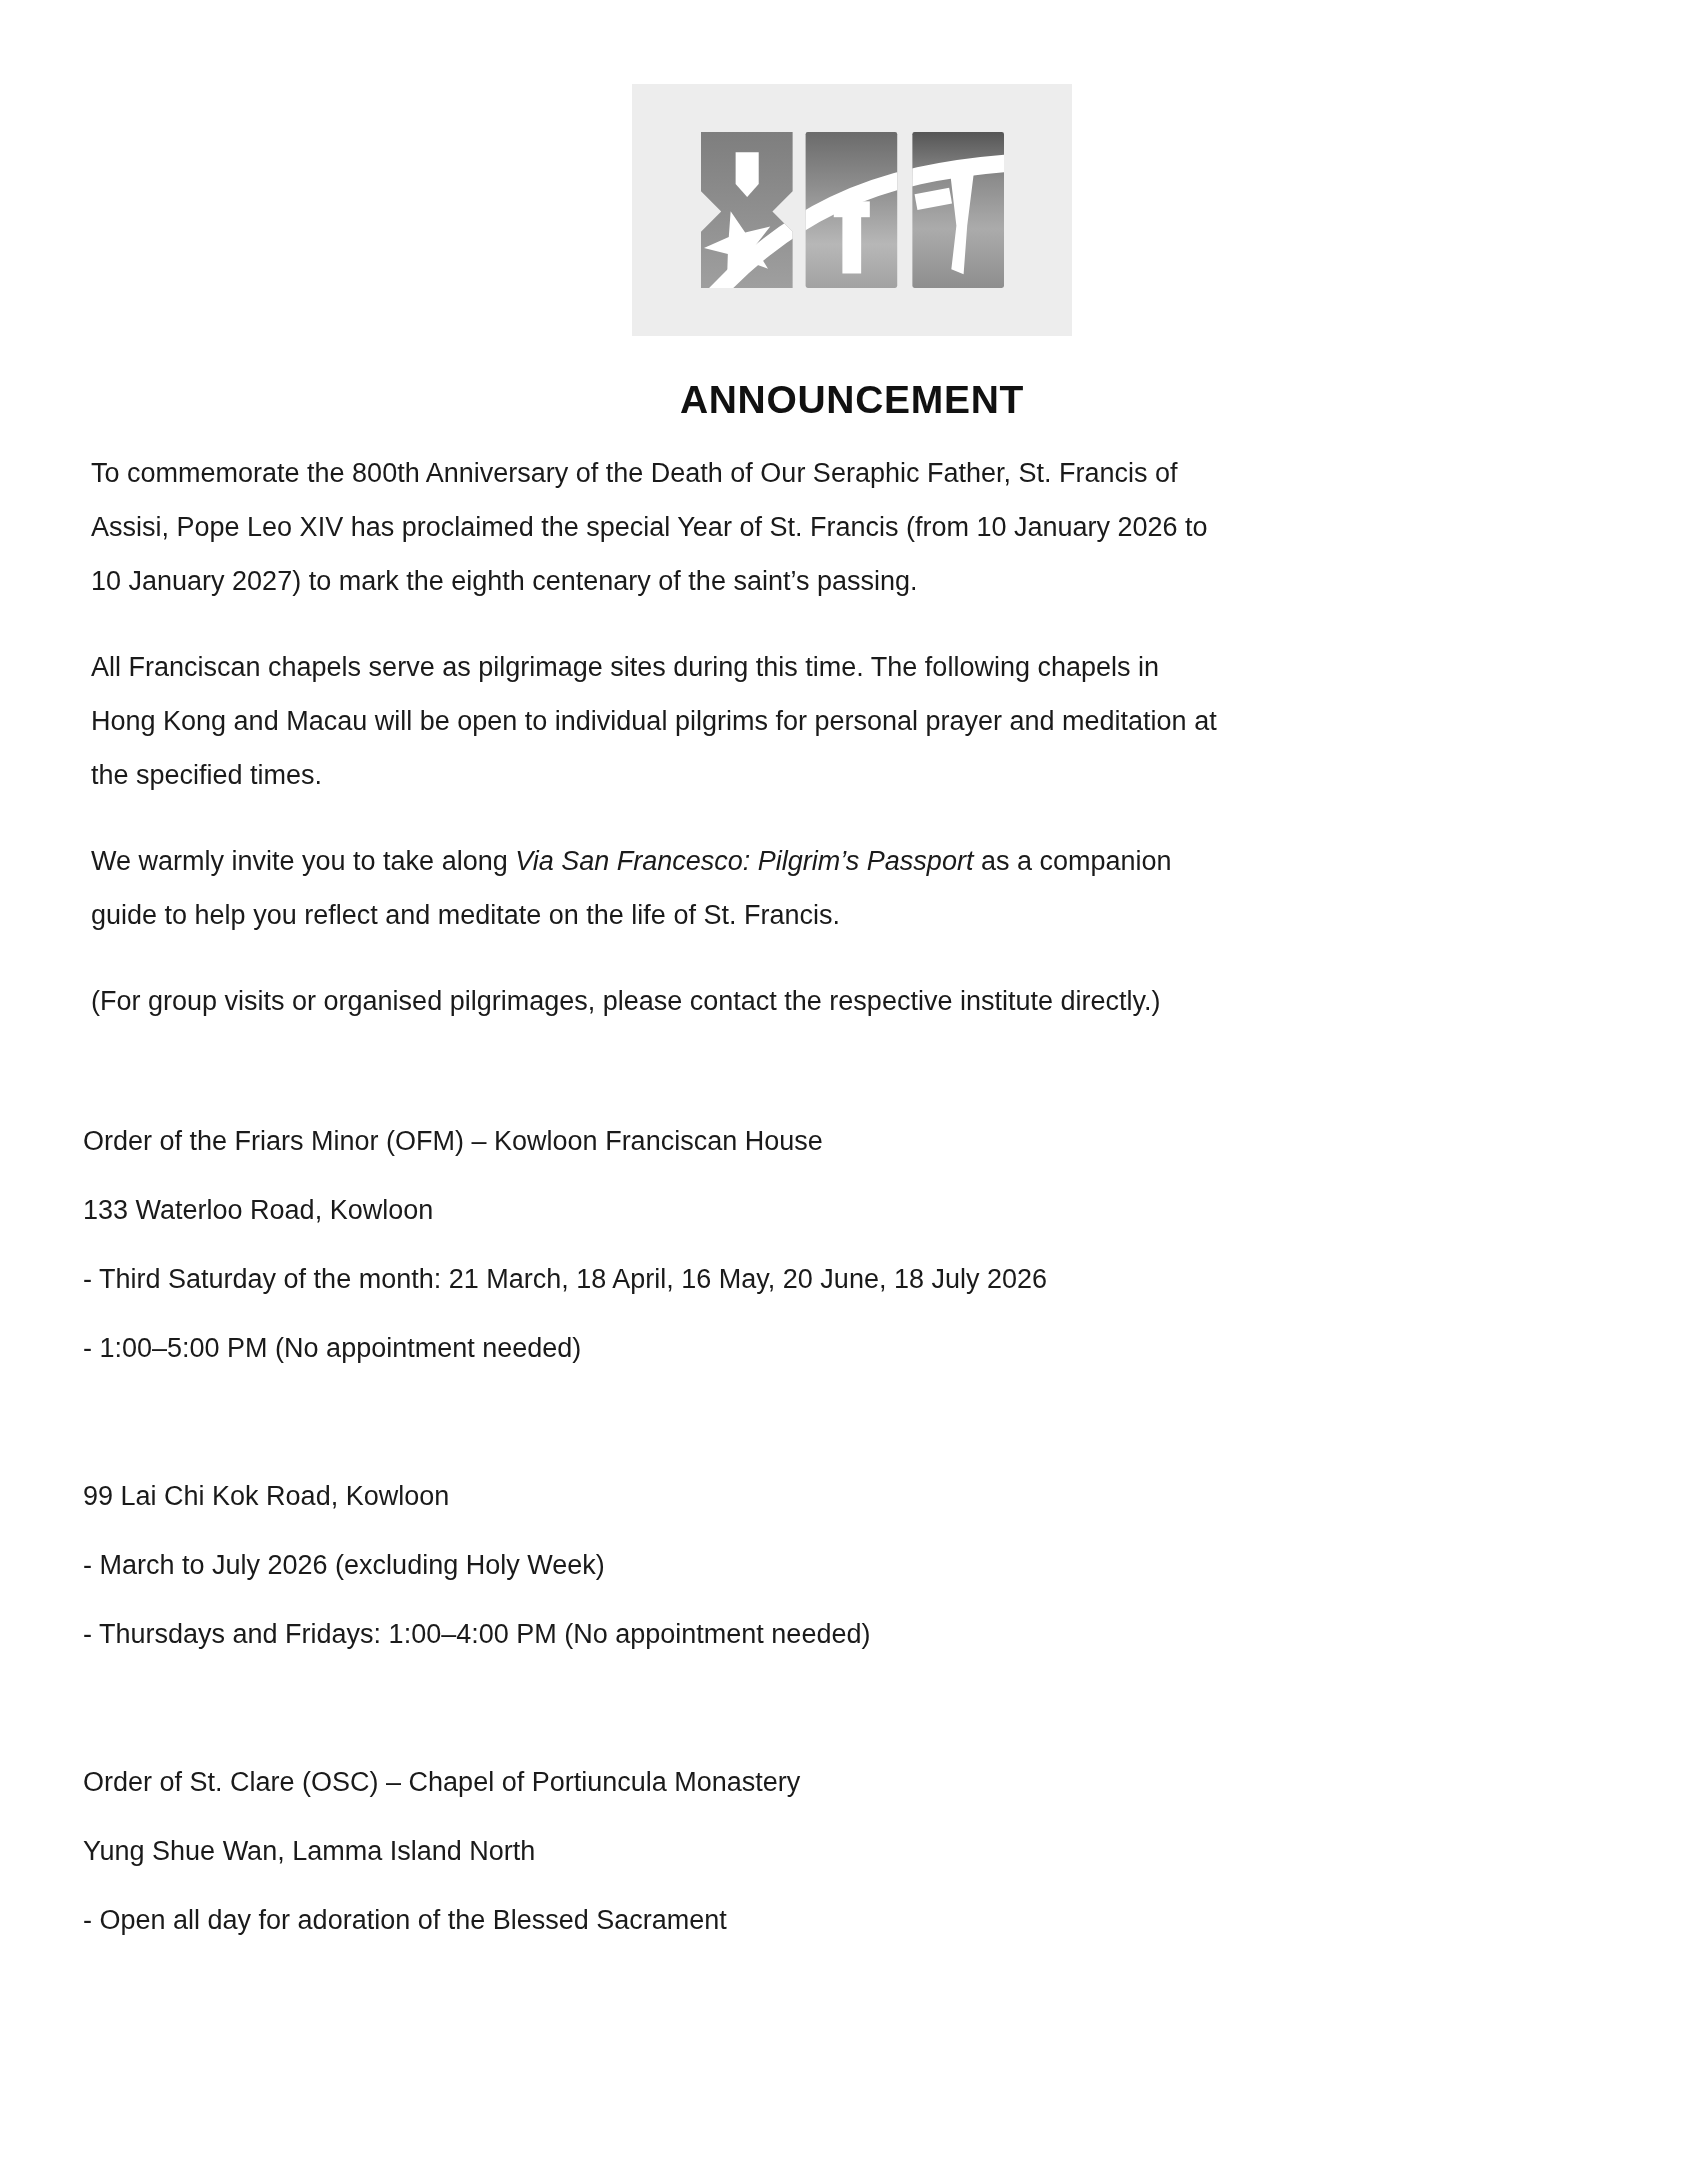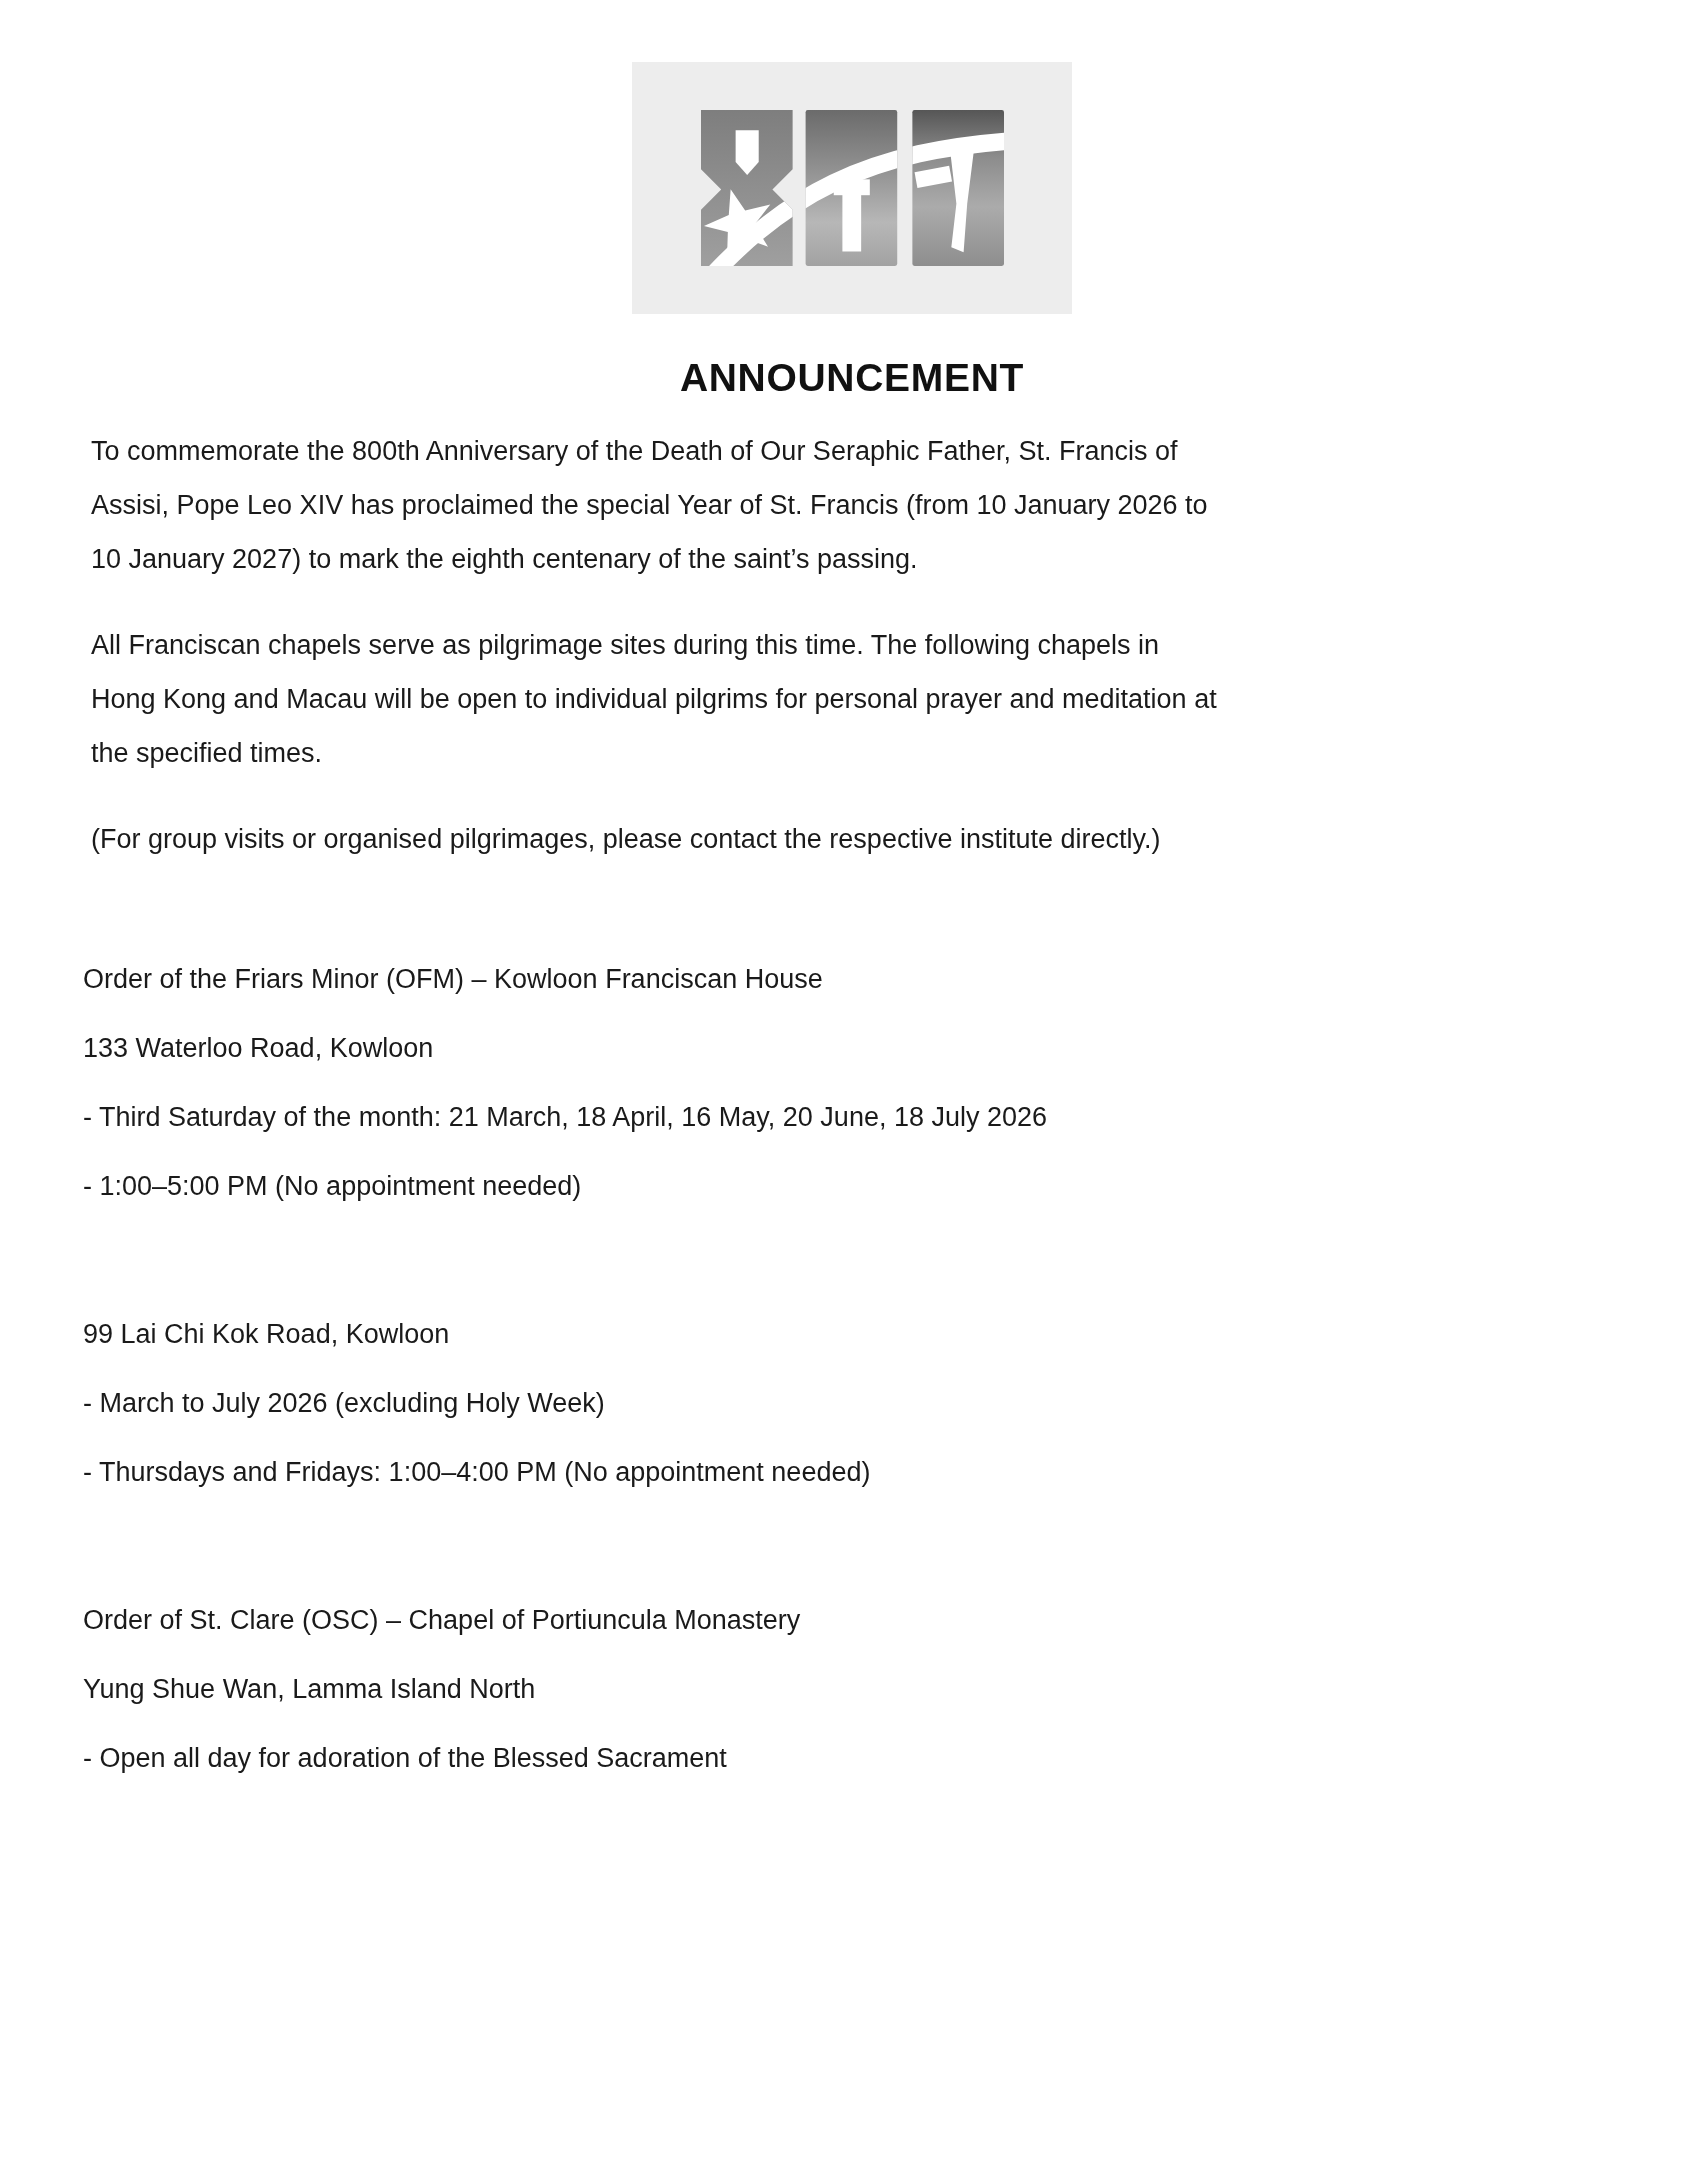--- a/index.html
+++ b/index.html
@@ -5,21 +5,21 @@
   html, body {
     margin: 0;
     padding: 0;
     background: #ffffff;
   }
   .page {
     position: relative;
     width: 1704px;
     min-height: 2183px;
     box-sizing: border-box;
-    padding: 62px 83px 0 83px;
+    padding: 84px 83px 0 83px;
     background: #ffffff;
     font-family: "Liberation Sans", sans-serif;
     color: #1a1a1a;
   }
   .logo-box {
     width: 440px;
     height: 252px;
     margin: 0 auto;
     background: #ededed;
     display: flex;
@@ -100,20 +100,21 @@
 
   <h1 class="page-title">ANNOUNCEMENT</h1>
 
   <div class="intro">
     <p class="multiline">To commemorate the 800th Anniversary of the Death of Our Seraphic Father, St. Francis of
 Assisi, Pope Leo XIV has proclaimed the special Year of St. Francis (from 10 January 2026 to
 10 January 2027) to mark the eighth centenary of the saint’s passing.</p>
     <p class="multiline">All Franciscan chapels serve as pilgrimage sites during this time. The following chapels in
 Hong Kong and Macau will be open to individual pilgrims for personal prayer and meditation at
 the specified times.</p>
+    <p><span>We warmly invite you to take along </span><span class="italic">Via San Francesco: Pilgrim’s Passport</span><span> as a companion</span><br><span>guide to help you reflect and meditate on the life of St. Francis.</span></p>
     <p>(For group visits or organised pilgrimages, please contact the respective institute directly.)</p>
   </div>
 
   <div class="section">
     <p class="bold">Order of the Friars Minor (OFM) – Kowloon Franciscan House</p>
     <p class="bold">133 Waterloo Road, Kowloon</p>
     <p>- Third Saturday of the month: 21 March, 18 April, 16 May, 20 June, 18 July 2026</p>
     <p>- 1:00–5:00 PM (No appointment needed)</p>
   </div>
 

